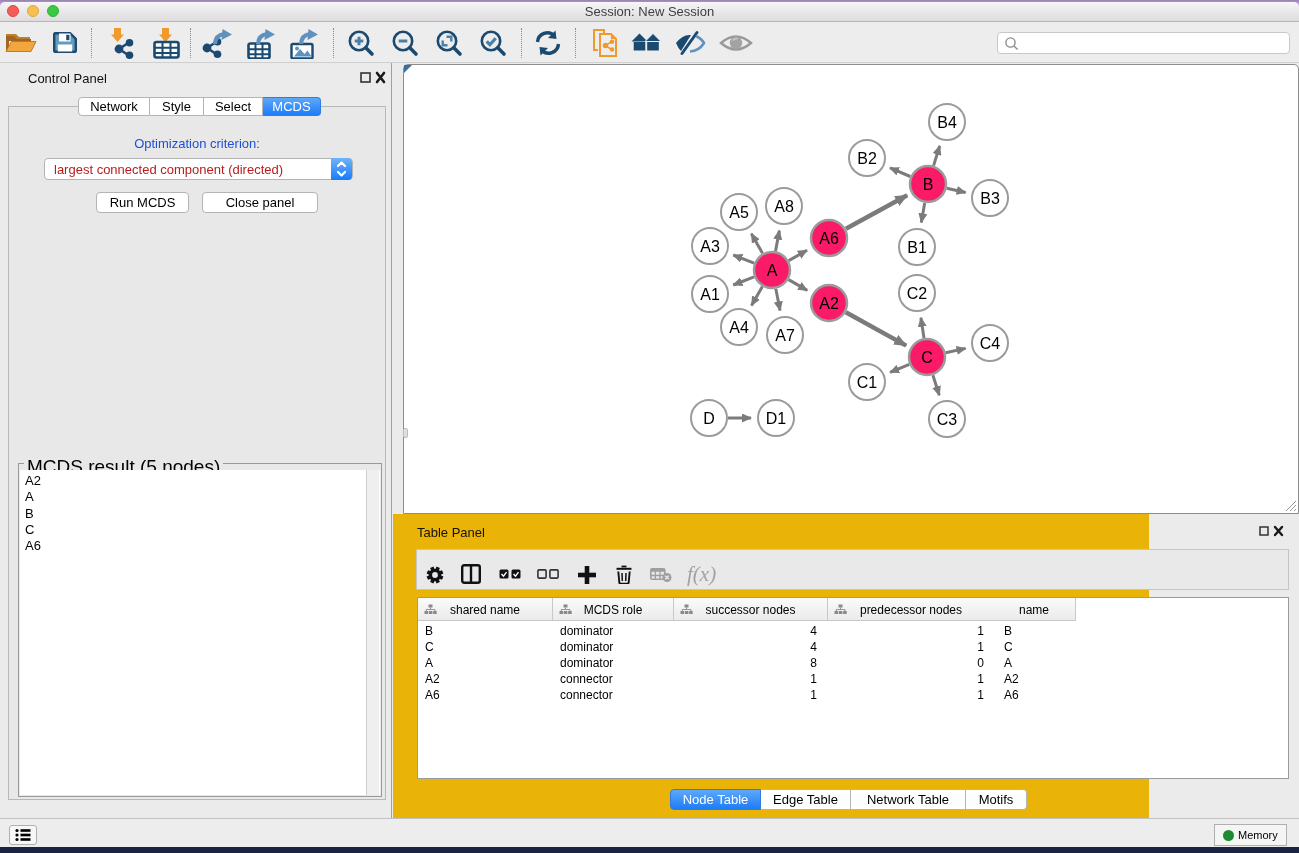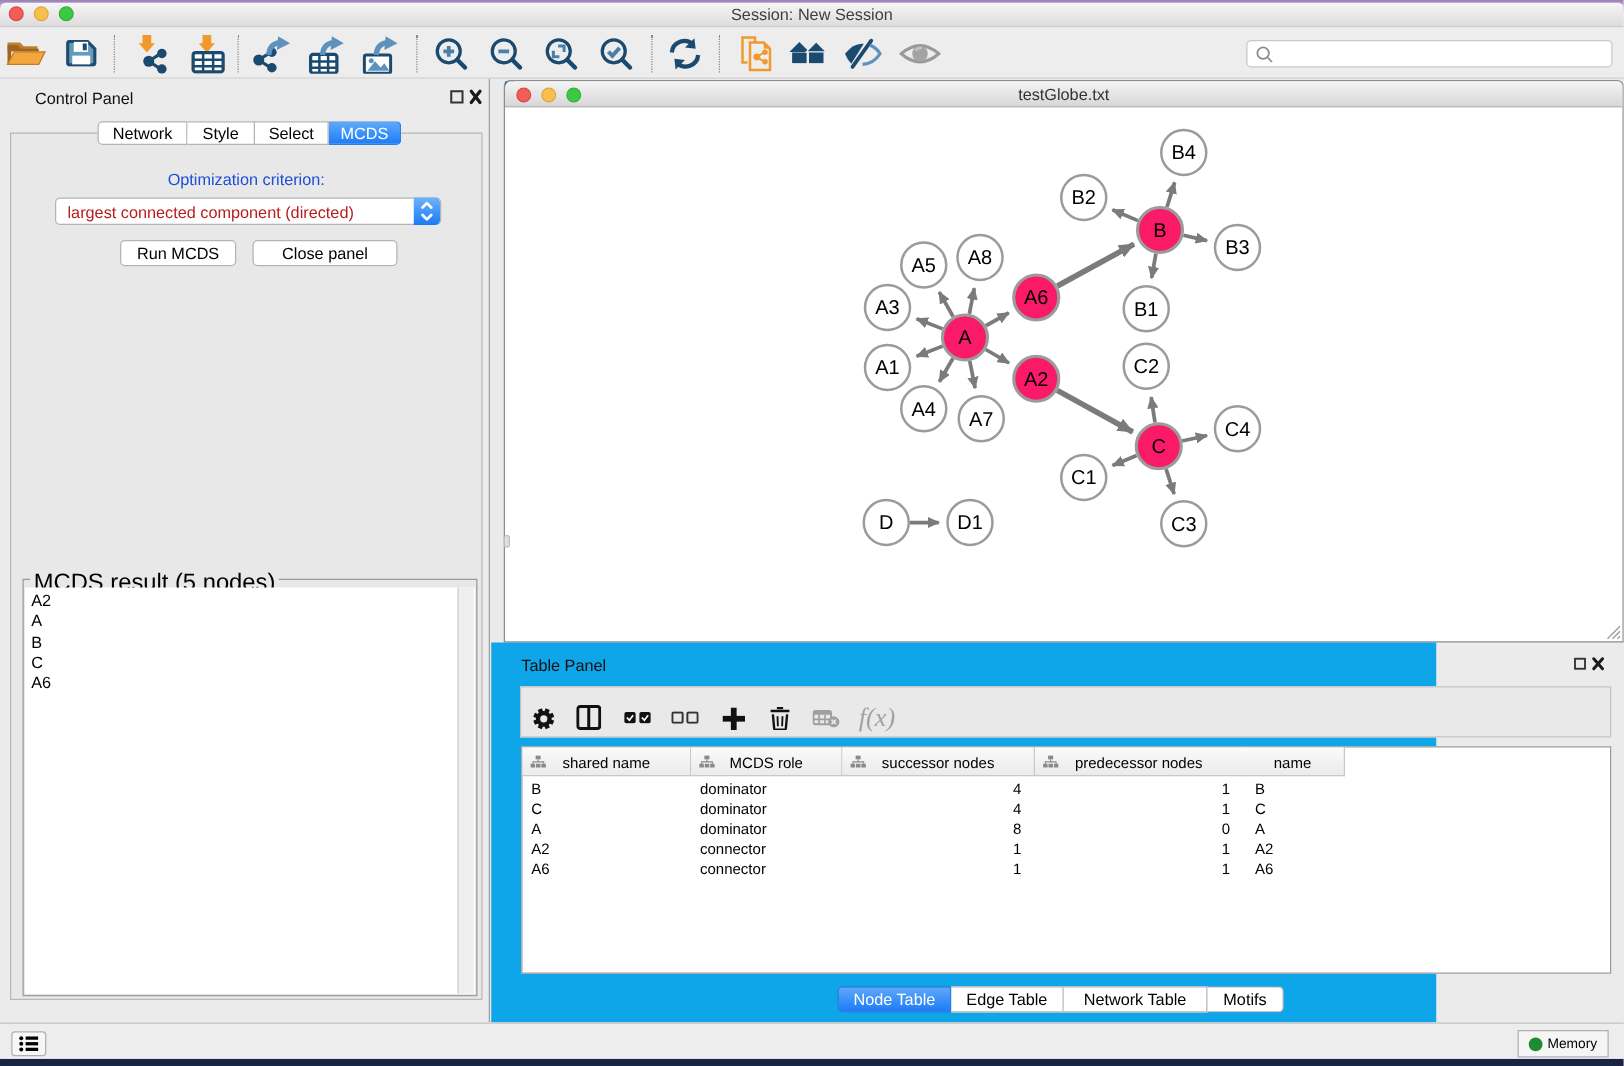--- a/index.html
+++ b/index.html
@@ -37,21 +37,21 @@
 #mcdslist .sb{position:absolute;right:1px;top:0;width:13px;height:325px;background:#efefef;border-left:1px solid #cfcfcf;}
 
 #nwin{left:403px;top:64px;width:896px;height:450px;background:#fff;border:1px solid #8d8d8d;border-radius:5px 5px 0 0;}
 #nwin .tb{position:absolute;left:0;top:0;width:100%;height:21px;background:linear-gradient(#f5f4f5,#d8d6d8);border-bottom:1px solid #8d8d8d;border-radius:5px 5px 0 0;}
 #nwin .title{width:100%;text-align:center;font-size:13px;line-height:21px;color:#333;}
 #graph{position:absolute;left:0;top:22px;}
 .nl{font-size:16px;fill:#000;text-anchor:middle;font-family:"Liberation Sans",sans-serif;}
 .e{stroke:#7b7b7b;stroke-width:3;}
 .et{stroke:#7b7b7b;stroke-width:4.5;}
 
-#tpanel{left:393px;top:514px;width:756px;height:304px;background:#0ea5e9;}
+#tpanel{left:393px;top:514px;width:756px;height:304px;background:#eab308;}
 #tpanel .hdr{position:absolute;left:24px;top:11px;font-size:13px;color:#111;}
 #ttool{position:absolute;left:23px;top:35px;width:873px;height:41px;background:#eae9ea;border:1px solid #c6c5c6;}
 #ttable{position:absolute;left:24px;top:82.5px;width:872px;height:182px;background:#fff;border:1px solid #9a9a9a;}
 .thead{position:absolute;left:0;top:0;height:23px;background:linear-gradient(#fbfbfb,#eceaec);border-bottom:1px solid #c8c8c8;border-right:1px solid #c8c8c8;}
 .thead .t{width:100%;text-align:center;font-size:12px;line-height:24px;color:#000;}
 .trow{position:absolute;font-size:12px;color:#000;height:16px;line-height:16px;}
 #ttabs{position:absolute;left:277px;top:275px;height:21px;display:flex;}
 .tab2{height:21px;line-height:20px;font-size:13px;background:#fff;border:1px solid #b4b4b4;border-left:none;text-align:center;box-sizing:border-box;}
 
 #sbar{left:0;top:818px;width:1299px;height:29px;background:#eeedee;border-top:1px solid #c2c1c2;}
@@ -226,26 +226,20 @@
 <div class="tab first" style="width:72px;padding:0;">Network</div>
       <div class="tab" style="width:54px;padding:0;">Style</div>
       <div class="tab" style="width:59px;padding:0;">Select</div>
       <div class="tab sel last" style="width:58px;padding:0;">MCDS</div>
 </div>
 </div>
 <div class="abs" id="nwin">
 <svg style="position:absolute;left:0;top:0" width="8" height="8" viewBox="0 0 8 8">
       <path d="M0 0 L8 0 L0 8 Z" fill="#3a6ea5"></path>
     </svg>
-<div class="tb">
-      <div class="title">testGlobe.txt</div>
-<div class="tl" style="left:9px;top:4.5px;background:#f25e57;border:1px solid #dd4741;"></div>
-<div class="tl" style="left:29px;top:4.5px;background:#f7bf4f;border:1px solid #e2a73c;"></div>
-<div class="tl" style="left:49px;top:4.5px;background:#3dc841;border:1px solid #2eb337;"></div>
-</div>
 <svg id="graph" width="894" height="427" viewBox="0 0 894 427">
 <defs>
 <marker id="ah" markerUnits="userSpaceOnUse" markerWidth="10" markerHeight="9" refX="9" refY="4.5" orient="auto">
           <path d="M0,0 L10,4.5 L0,9 Z" fill="#7b7b7b"></path>
         </marker>
 <marker id="ah2" markerUnits="userSpaceOnUse" markerWidth="13" markerHeight="11" refX="12" refY="5.5" orient="auto">
           <path d="M0,0 L13,5.5 L0,11 Z" fill="#7b7b7b"></path>
         </marker>
 </defs>
 <line class="e" x1="358.5" y1="166.3" x2="347.4" y2="146.7" marker-end="url(#ah)"></line>

